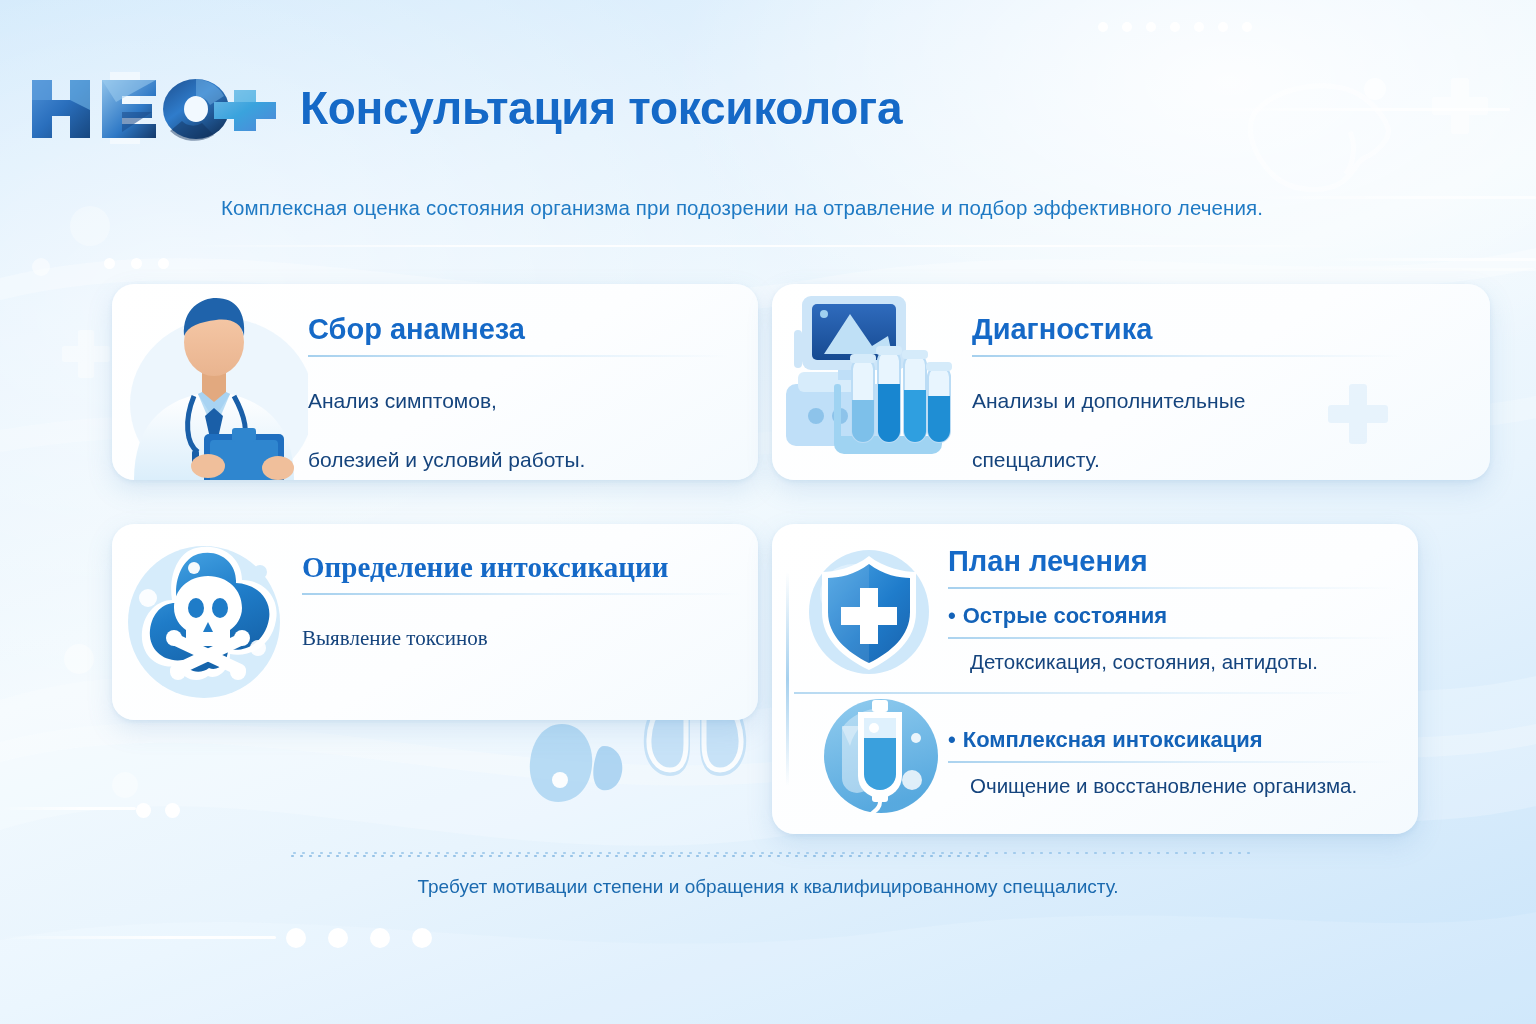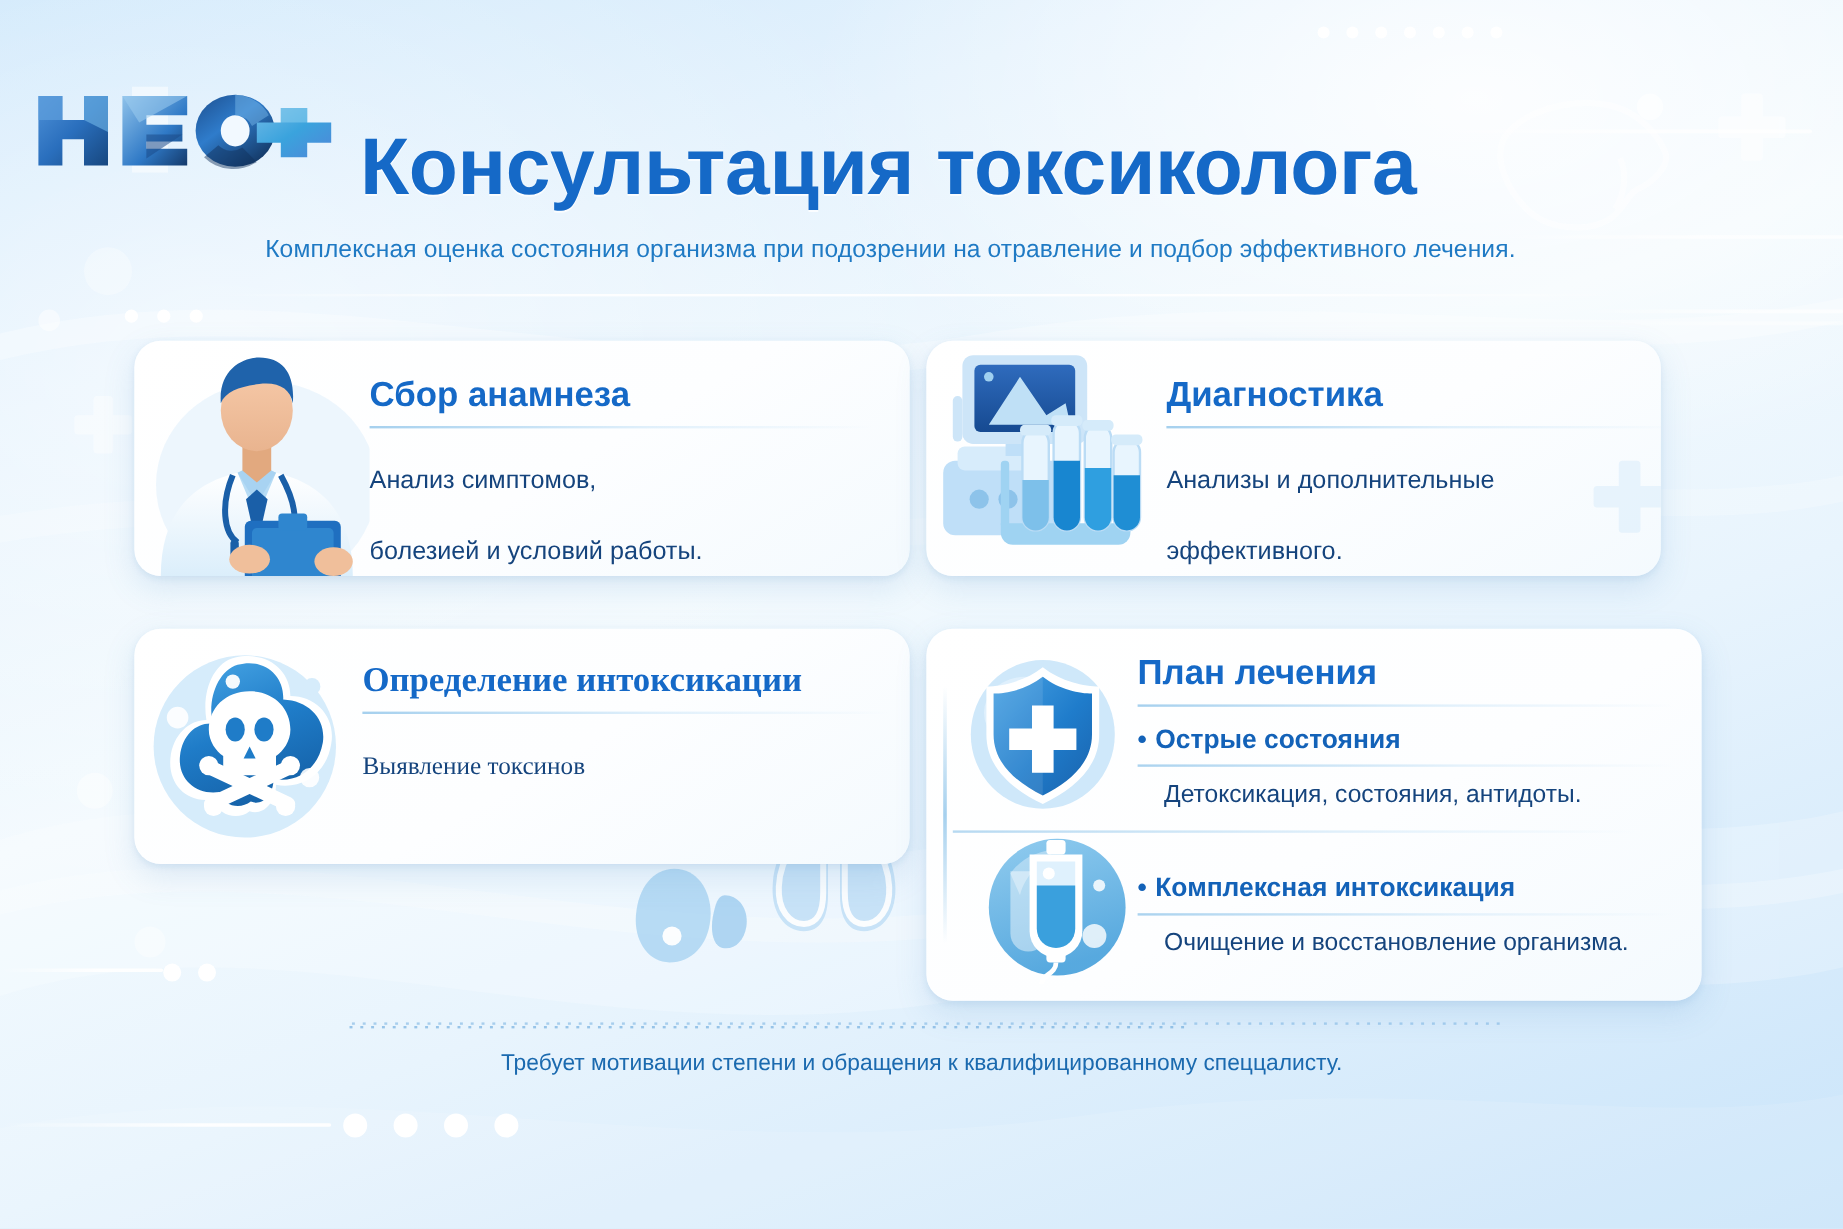--- a/index.html
+++ b/index.html
@@ -28,41 +28,40 @@
   .dashline{position:absolute;height:2px;
     background-image:radial-gradient(circle, rgba(125,180,225,.75) 1.1px, rgba(0,0,0,0) 1.2px);
     background-size:9px 2px;background-repeat:repeat-x;}
   .blob{position:absolute;border-radius:50%;background:rgba(255,255,255,.62);}
 
   
   .header{position:absolute;left:0;top:0;width:1536px;height:182px;}
   .logo{position:absolute;left:28px;top:72px;width:250px;height:72px;}
   .title{
     position:absolute;left:300px;top:72px;
-    font-size:67px;font-weight:bold;letter-spacing:-.3px;
+    font-size:46px;font-weight:bold;letter-spacing:-.3px;
     color:#1569c7;line-height:72px;white-space:nowrap;
     text-shadow:0 1px 0 rgba(255,255,255,.75);
-    margin-top:32px;
   }
   .subtitle{
     position:absolute;left:0;top:196px;width:1484px;text-align:center;
     font-size:20.5px;color:#1f7ac4;letter-spacing:.1px;
   }
   .headline-rule{position:absolute;left:180px;top:245px;width:1180px;height:2px;
      background:linear-gradient(90deg,rgba(255,255,255,0),rgba(255,255,255,.9) 25%,rgba(255,255,255,.9) 75%,rgba(255,255,255,0));}
 
   
   .card{
     position:absolute;background:linear-gradient(150deg,#ffffff 0%,#fdfeff 55%,#f4fafe 100%);
     border-radius:22px;
     box-shadow:0 10px 26px rgba(90,150,200,.17), 0 2px 5px rgba(90,150,200,.12);
     overflow:hidden;
   }
   .c1{left:112px;top:284px;width:646px;height:196px;}
-  .c2{left:772px;top:284px;width:612px;height:196px;}
+  .c2{left:772px;top:284px;width:718px;height:196px;}
   .c3{left:112px;top:524px;width:646px;height:196px;font-family:Liberation Serif, serif;}
   .c4{left:772px;top:524px;width:646px;height:310px;}
 
   .card-art{position:absolute;left:0;top:0;height:100%;}
   .card-body{position:absolute;}
   .card-title{
     font-size:29px;font-weight:bold;color:#1569c7;line-height:34px;white-space:nowrap;
   }
   .card-rule{height:2px;margin:9px 0 13px 0;
     background:linear-gradient(90deg,rgba(150,200,235,.85),rgba(200,228,248,.55) 55%,rgba(255,255,255,0));}
@@ -331,21 +330,21 @@
       </g>
     </svg>
     <div class="softcross" style="left:556px;top:100px;width:60px;height:60px;opacity:.45;">
       <i style="left:21px;top:0;width:18px;height:60px;background:#d3e9fa;"></i>
       <i style="left:0;top:21px;width:60px;height:18px;background:#d3e9fa;"></i>
     </div>
     <div class="card-body" style="left:200px;top:28px;width:430px;">
       <div class="card-title">Диагностика</div>
       <div class="card-rule"></div>
       <div class="card-text">Анализы и дополнительные</div>
-      <div class="card-text">эффективного.</div>
+      <div class="card-text">спеццалисту.</div>
     </div>
   </div>
 
   <div class="card c3">
     <svg class="card-art" style="width:190px;" viewBox="0 0 190 196">
       <defs>
         <linearGradient id="drop" x1="0" y1="0" x2="0.4" y2="1">
           <stop offset="0%" stop-color="#49a7e6"></stop>
             <stop offset="55%" stop-color="#1f7cc8"></stop>
             <stop offset="100%" stop-color="#1664ab"></stop>

